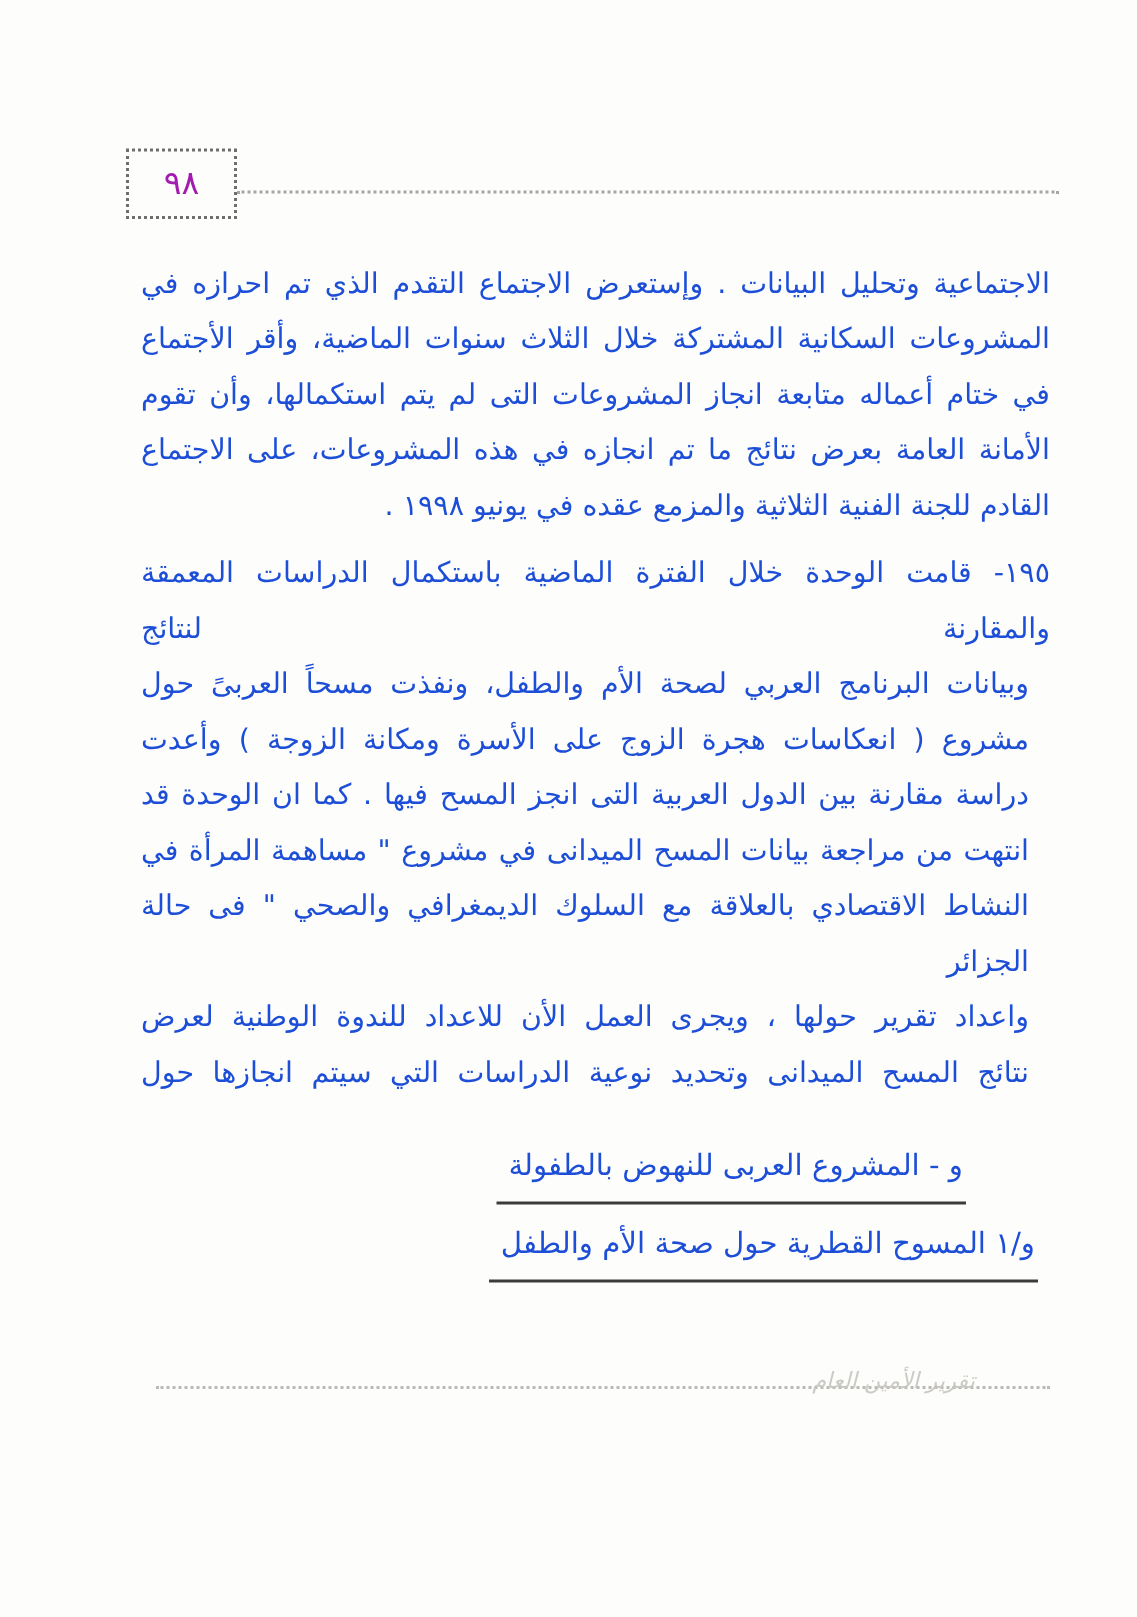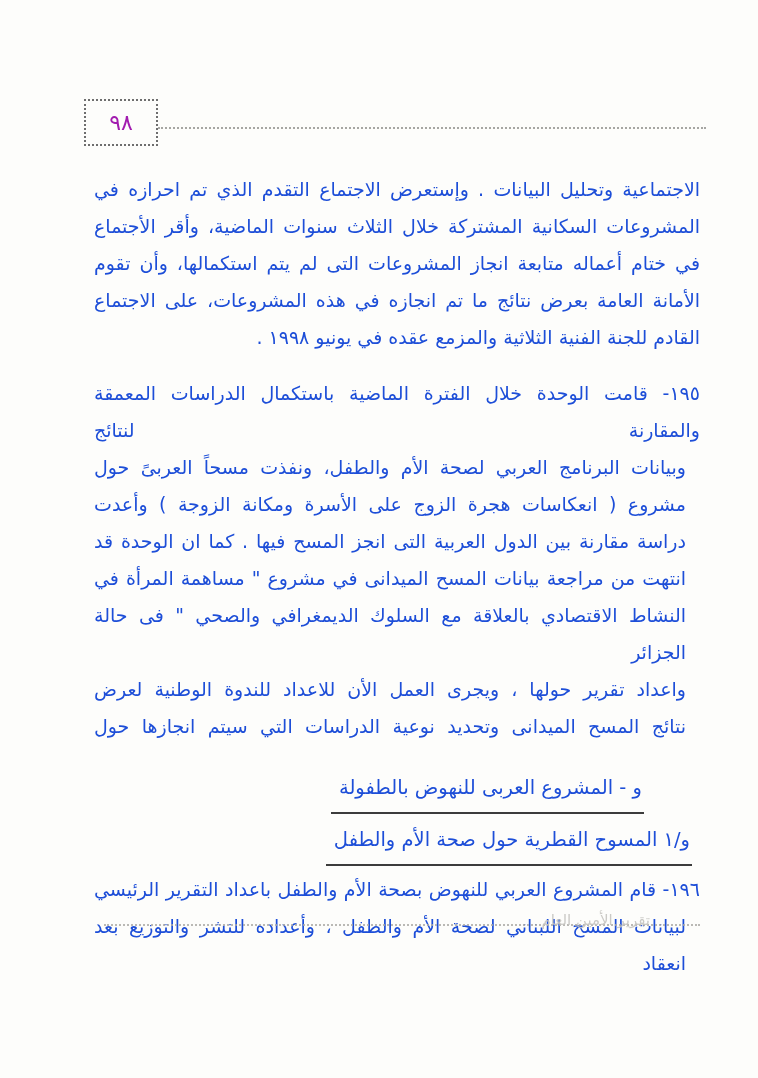--- a/index.html
+++ b/index.html
@@ -53,21 +53,21 @@
   }
   .tline {
     line-height: 37px;
     text-align: justify;
     text-align-last: justify;
     text-justify: inter-word;
   }
   .tline.short { text-align-last: right; }
   .tline.cont  { padding-right: 14px; }
 
-  .item-195 { margin-top: 19px; }
+  .item-195 { margin-top: 8px; }
   .item-196 { margin-top: 5px; }
 
   .heading {
     margin: 28px 56px 0 0;
     width: fit-content;
     line-height: 30px;
     font-size: 19.5px;
     font-weight: normal;
     padding: 0 2px 9px 8px;
     border-bottom: 2px solid #3c3c3c;
@@ -94,20 +94,21 @@
     opacity: 0.8;
   }
   .footer-text {
     position: absolute;
     top: 911px;
     right: 108px;
     direction: rtl;
     font-size: 15px;
     color: #c6c5c1;
     opacity: 0.9;
+    font-style: italic;
   }
 </style>
 </head>
 <body>
 
 <div class="page">
 
   <div class="pagenum-box">
     <span>٩٨</span>
   </div>
@@ -131,23 +132,19 @@
       <div class="tline cont">انتهت من مراجعة بيانات المسح الميدانى في مشروع " مساهمة المرأة في</div>
       <div class="tline cont">النشاط الاقتصادي بالعلاقة مع السلوك الديمغرافي والصحي " فى حالة الجزائر</div>
       <div class="tline cont">واعداد تقرير حولها ، ويجرى العمل الأن للاعداد للندوة الوطنية لعرض</div>
       <div class="tline cont">نتائج المسح الميدانى وتحديد نوعية الدراسات التي سيتم انجازها حول</div>
     </div>
 
     <h2 class="heading">و - المشروع العربى للنهوض بالطفولة</h2>
 
     <h3 class="subheading">و/١ المسوح القطرية حول صحة الأم والطفل</h3>
 
-    <div class="item-196">
-      <div class="tline">١٩٦- قام المشروع العربي للنهوض بصحة الأم والطفل باعداد التقرير الرئيسي</div>
-      <div class="tline cont">لبيانات المسح اللبناني لصحة الأم والطفل ، وأعداده للنشر والتوزيع بعد انعقاد</div>
-    </div>
 
   </div>
 
   <div class="footer-rule"></div>
   <div class="footer-text">تقرير الأمين العام</div>
 
 </div>
 
 </body></html>

